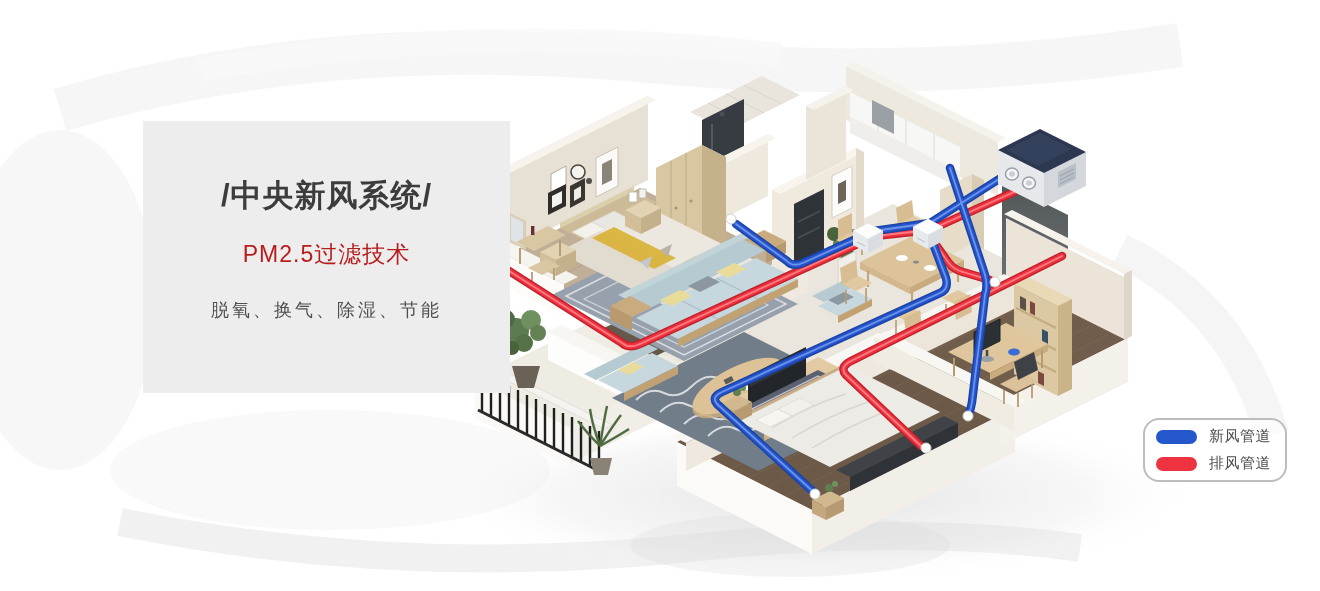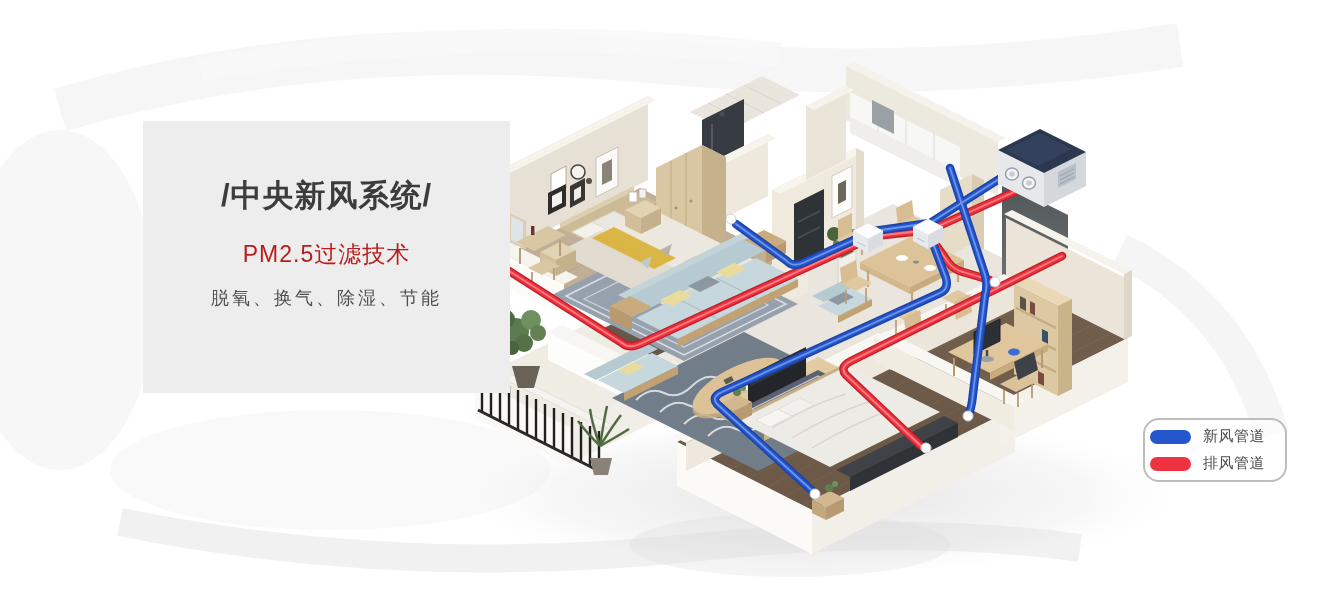--- a/index.html
+++ b/index.html
@@ -7,27 +7,27 @@
        font-family:"Liberation Sans",sans-serif;}
   .stage{position:absolute;left:0;top:0;width:1320px;height:591px;border-radius:32px;}
   svg.scene{position:absolute;left:0;top:0;}
 
   
   .panel{position:absolute;left:143px;top:121px;width:367px;height:272px;
          background:#ededed;display:flex;flex-direction:column;align-items:center;
          box-sizing:border-box;padding-top:58px;}
   .panel .title{font-size:31px;font-weight:700;color:#3c3c3c;letter-spacing:1px;line-height:1.1;}
   .panel .subtitle{margin-top:26px;font-size:23px;font-weight:400;color:#b91c1c;letter-spacing:1px;}
-  .panel .tagline{margin-top:16px;font-size:18px;color:#4f4f4f;letter-spacing:3px;}
+  .panel .tagline{margin-top:28px;font-size:18px;color:#4f4f4f;letter-spacing:3px;}
 
   
   .legend{position:absolute;left:1143px;top:418px;width:144px;height:64px;
           border:2px solid #bdbdbd;border-radius:16px;background:rgba(255,255,255,.6);
           box-sizing:border-box;display:flex;flex-direction:column;justify-content:center;
-          gap:8px;padding:6px 5px;}
+          gap:8px;padding:6px 11px;}
   .legend .row{display:flex;align-items:center;gap:12px;}
   .legend .pill{width:41px;height:14px;border-radius:7px;background:#999;flex:0 0 auto;}
   .legend .lab{font-size:15px;color:#4c4c4c;letter-spacing:.5px;white-space:nowrap;}
 </style>
 </head>
 <body>
 
 <div class="stage">
 
 <svg class="scene" width="1320" height="591" viewBox="0 0 1320 591">

